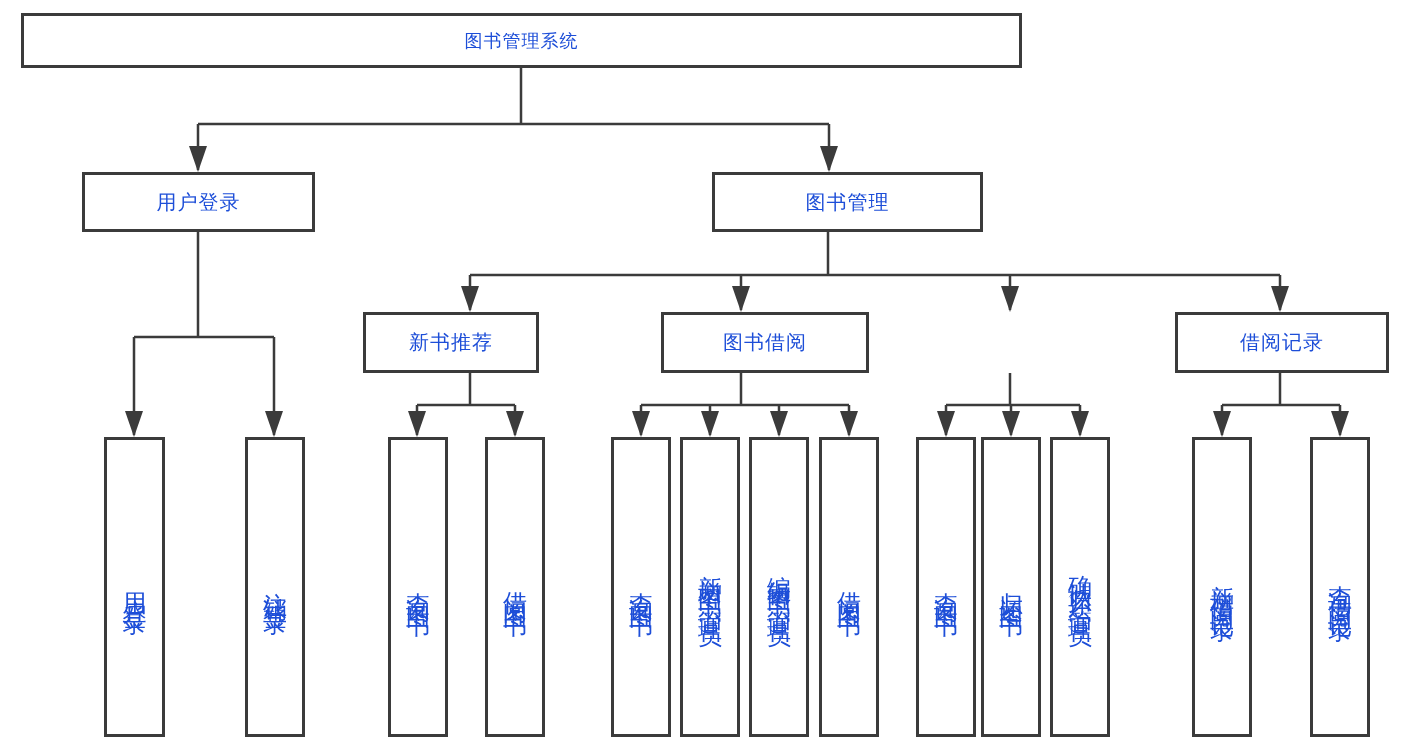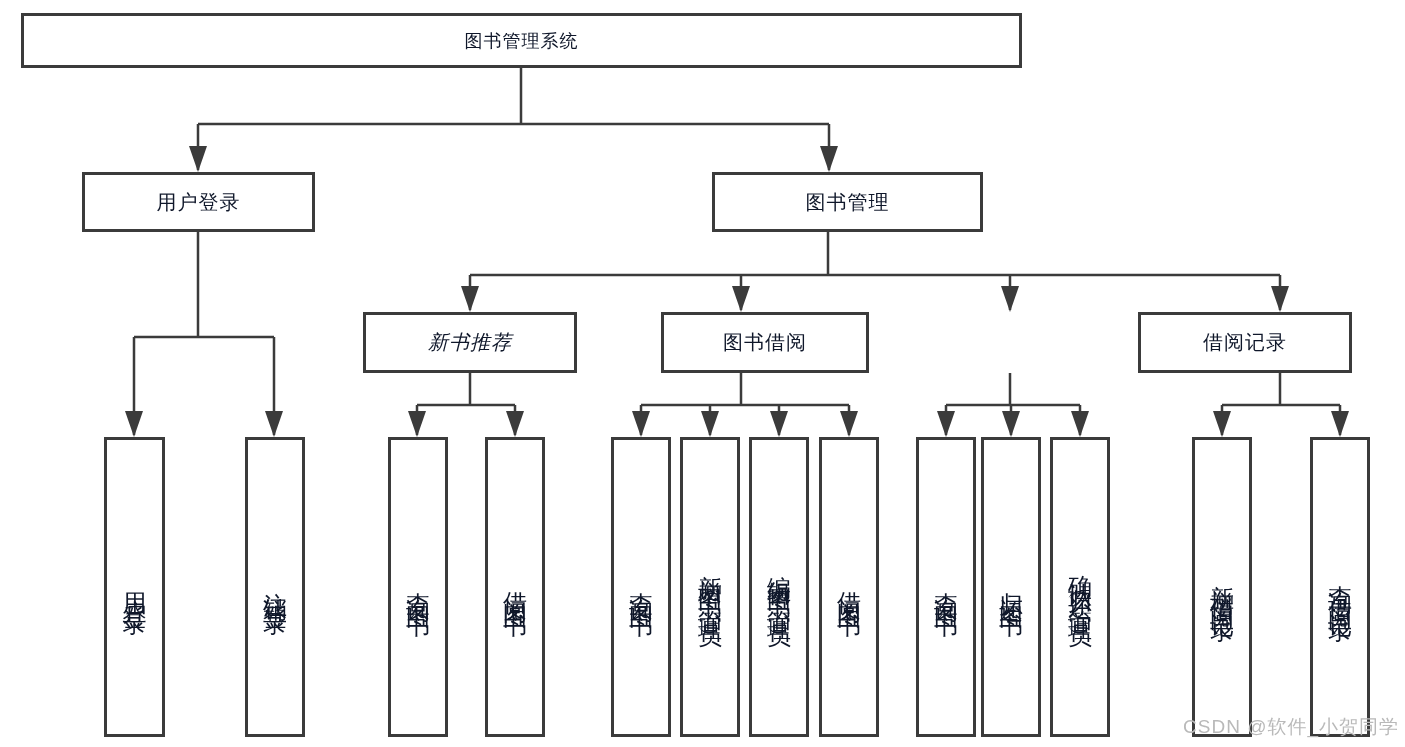--- a/index.html
+++ b/index.html
@@ -21,21 +21,21 @@
     top: 0;
     width: 1405px;
     height: 747px;
     pointer-events: none;
   }
   .box {
     position: absolute;
     box-sizing: border-box;
     border: 3px solid #3b3b3b;
     background: #ffffff;
-    color: #0f172a;
+    color: #1d4ed8;
     display: flex;
     align-items: center;
     justify-content: center;
     text-align: center;
   }
   .hbox {
     font-size: 20px;
     letter-spacing: 1px;
   }
   .root-box {
@@ -93,37 +93,36 @@
       <polygon points="1213,411 1231,411 1222,437"></polygon>
       <polygon points="1331,411 1349,411 1340,437"></polygon>
     </g>
   </svg>
 
   <div class="box hbox root-box" style="left:21px; top:13px; width:1001px; height:55px;">图书管理系统</div>
 
   <div class="box hbox" style="left:82px; top:172px; width:233px; height:60px;">用户登录</div>
   <div class="box hbox" style="left:712px; top:172px; width:271px; height:60px;">图书管理</div>
 
-  <div class="box hbox" style="left:363px; top:312px; width:214px; height:61px;font-style:italic;">新书推荐</div>
+  <div class="box hbox" style="left:363px; top:312px; width:176px; height:61px;">新书推荐</div>
   <div class="box hbox" style="left:661px; top:312px; width:208px; height:61px;">图书借阅</div>
-  <div class="box hbox" style="left:1138px; top:312px; width:214px; height:61px;">借阅记录</div>
+  <div class="box hbox" style="left:1175px; top:312px; width:214px; height:61px;">借阅记录</div>
 
   <div class="box vbox" style="left:104px; top:437px; width:61px; height:300px;">用户登录</div>
   <div class="box vbox" style="left:245px; top:437px; width:60px; height:300px;">注销登录</div>
 
   <div class="box vbox" style="left:388px; top:437px; width:60px; height:300px;">查询图书</div>
   <div class="box vbox" style="left:485px; top:437px; width:60px; height:300px;">借阅图书</div>
 
   <div class="box vbox" style="left:611px; top:437px; width:60px; height:300px;">查询图书</div>
   <div class="box vbox" style="left:680px; top:437px; width:60px; height:300px;">新增图书（管理员）</div>
   <div class="box vbox" style="left:749px; top:437px; width:60px; height:300px;">编辑图书（管理员）</div>
   <div class="box vbox" style="left:819px; top:437px; width:60px; height:300px;">借阅图书</div>
 
   <div class="box vbox" style="left:916px; top:437px; width:60px; height:300px;">查询图书</div>
   <div class="box vbox" style="left:981px; top:437px; width:60px; height:300px;">归还图书</div>
   <div class="box vbox" style="left:1050px; top:437px; width:60px; height:300px;">确认归还（管理员）</div>
 
   <div class="box vbox" style="left:1192px; top:437px; width:60px; height:300px;">新增借阅记录</div>
   <div class="box vbox" style="left:1310px; top:437px; width:60px; height:300px;">查询借阅记录</div>
 
-  <div class="watermark">CSDN @软件_小贺同学</div>
 
 </div>
 
 </body></html>

